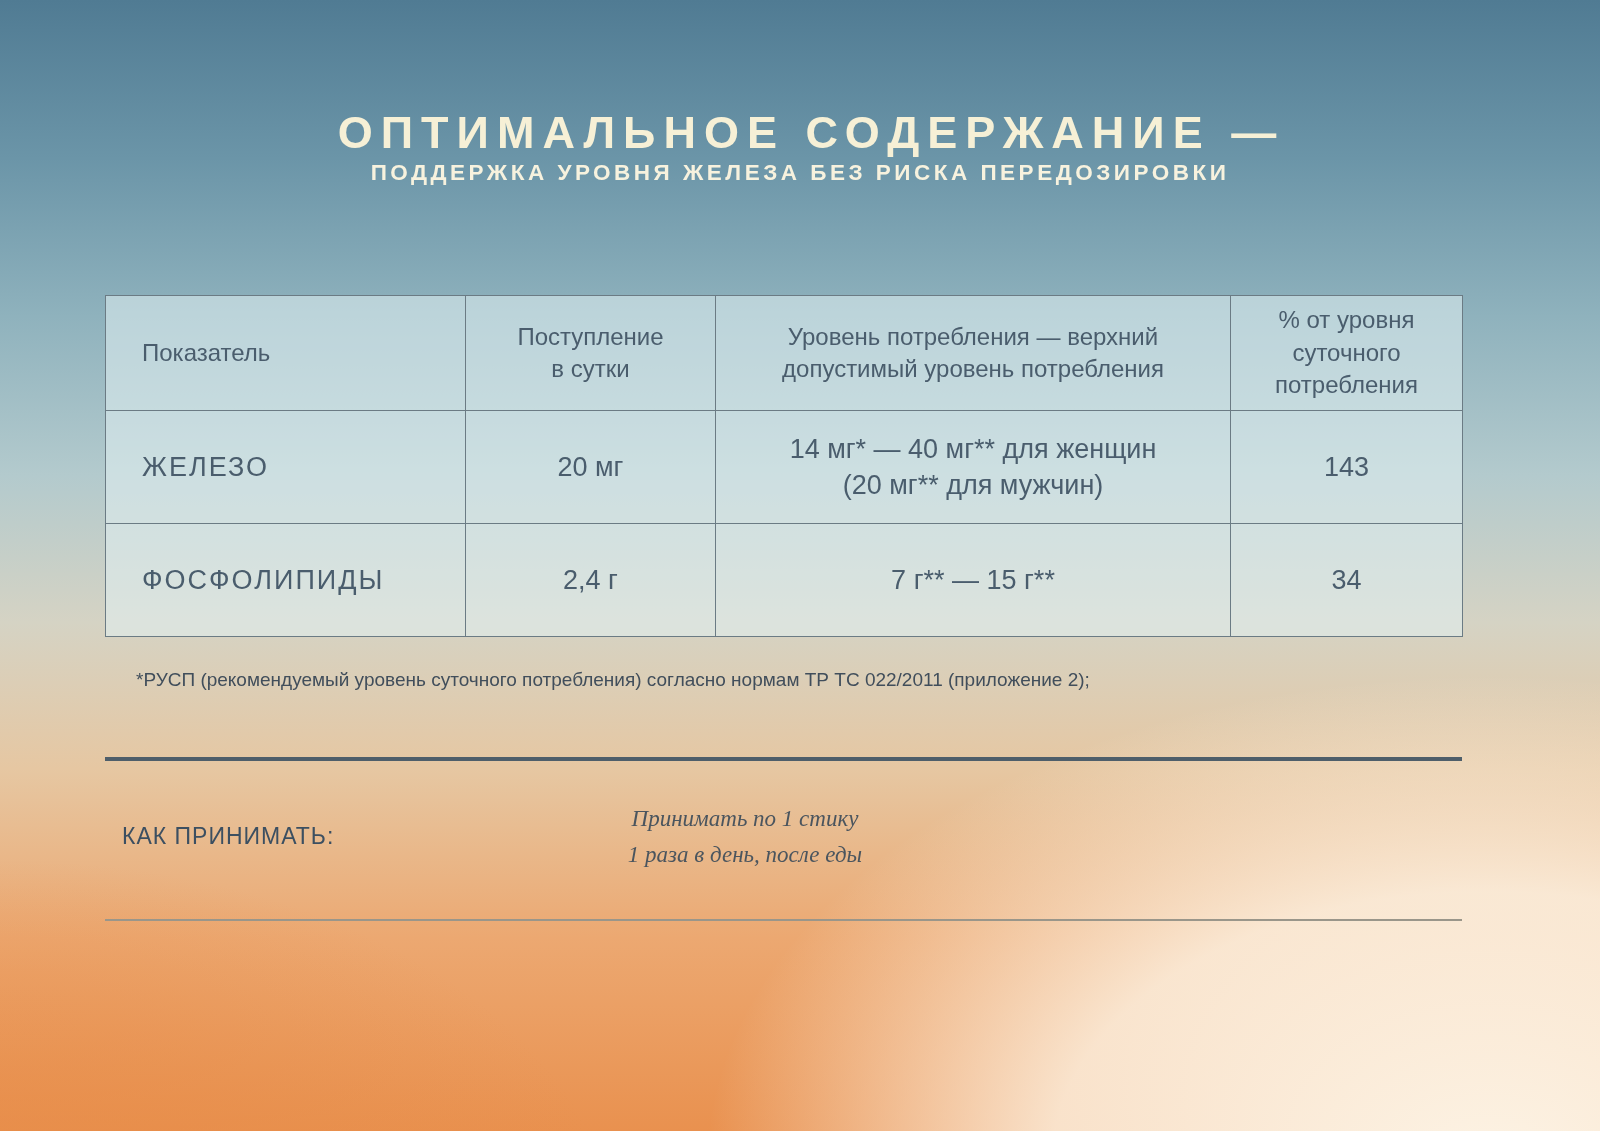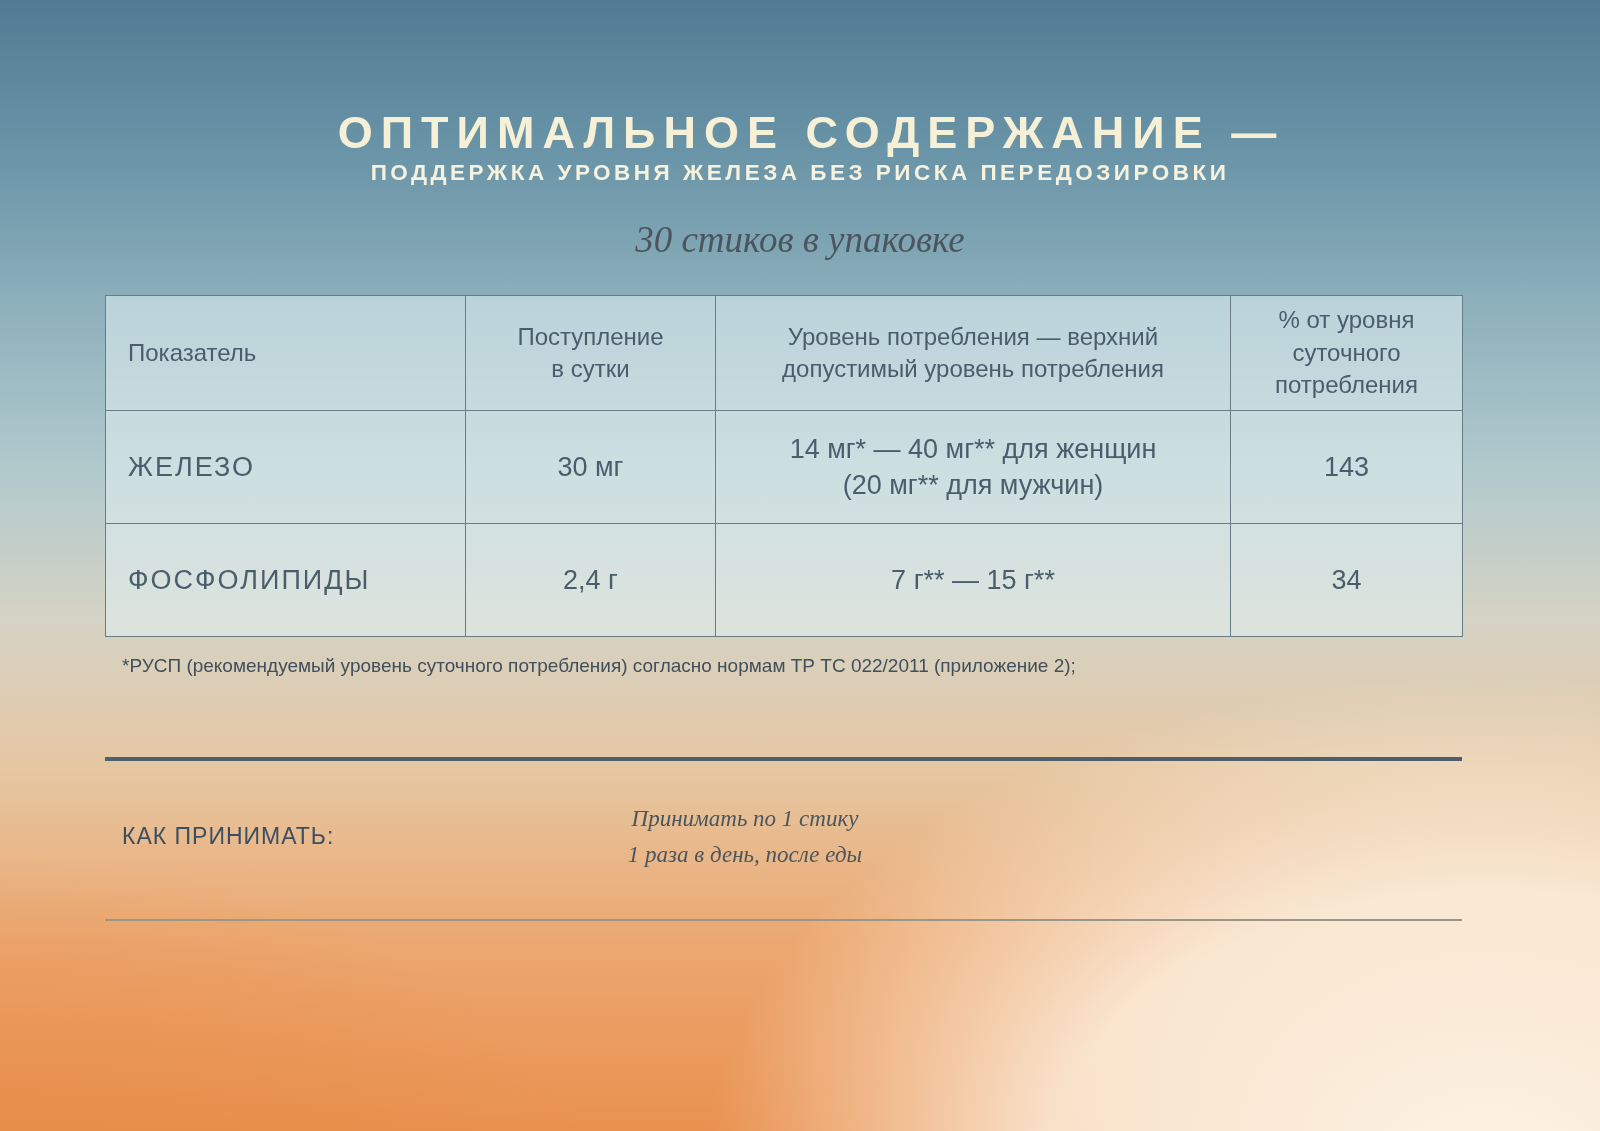--- a/index.html
+++ b/index.html
@@ -44,25 +44,25 @@
     padding: 6px 10px;
     font-weight: normal;
   }
   table.nutri th { height: 102px; font-size: 24px; line-height: 1.35; }
   table.nutri td { height: 100px; font-size: 27px; line-height: 1.35; }
   .col-name { width: 360px; }
   .col-intake { width: 250px; }
   .col-level { width: 515px; }
   .col-pct { width: 232px; }
   table.nutri th:first-child, table.nutri td:first-child {
-    text-align: left; padding-left: 22px;
+    text-align: left; padding-left: 36px;
   }
   td.row-name { font-weight: bold; font-size: 28px; letter-spacing: 2px; color: #3e5468; }
   .footnote {
-    position: absolute; margin: 0;
+    position: absolute; margin: 14px;
     font-size: 19px; color: #414e5b; line-height: 28px;
     white-space: pre-line;
   }
   .fn1 { top: 652px; left: 122px; }
   .fn2 { top: 684px; left: 113px; width: 1280px; }
   .divider { position: absolute; left: 105px; width: 1357px; }
   .divider-1 { top: 757px; height: 4px; background: #4e5e6a; }
   .divider-2 { top: 919px; height: 2px; background: #9a968a; }
   .section-row {
     position: absolute; left: 105px; width: 1357px;
@@ -86,21 +86,20 @@
     text-align: center; white-space: pre-line;
   }
 </style>
 </head>
 <body>
 
 <div class="page">
 
   <h1 class="hdr title">ОПТИМАЛЬНОЕ СОДЕРЖАНИЕ —</h1>
   <h2 class="hdr subtitle">ПОДДЕРЖКА УРОВНЯ ЖЕЛЕЗА БЕЗ РИСКА ПЕРЕДОЗИРОВКИ</h2>
-  <div class="hdr pack-note">30 стиков в упаковке</div>
 
   <table class="nutri">
     <colgroup>
       <col class="col-name">
         <col class="col-intake">
         <col class="col-level">
         <col class="col-pct">
     </colgroup>
     <thead>
       <tr>
@@ -110,21 +109,21 @@
         <th>Уровень потребления — верхний
 допустимый уровень потребления</th>
         <th>% от уровня
 суточного
 потребления</th>
       </tr>
     </thead>
     <tbody>
       <tr>
         <td class="row-name">ЖЕЛЕЗО</td>
-        <td>30 мг</td>
+        <td>20 мг</td>
         <td>14 мг* — 40 мг** для женщин
 (20 мг** для мужчин)</td>
         <td>143</td>
       </tr>
       <tr>
         <td class="row-name">ФОСФОЛИПИДЫ</td>
         <td>2,4 г</td>
         <td>7 г** — 15 г**</td>
         <td>34</td>
       </tr>

